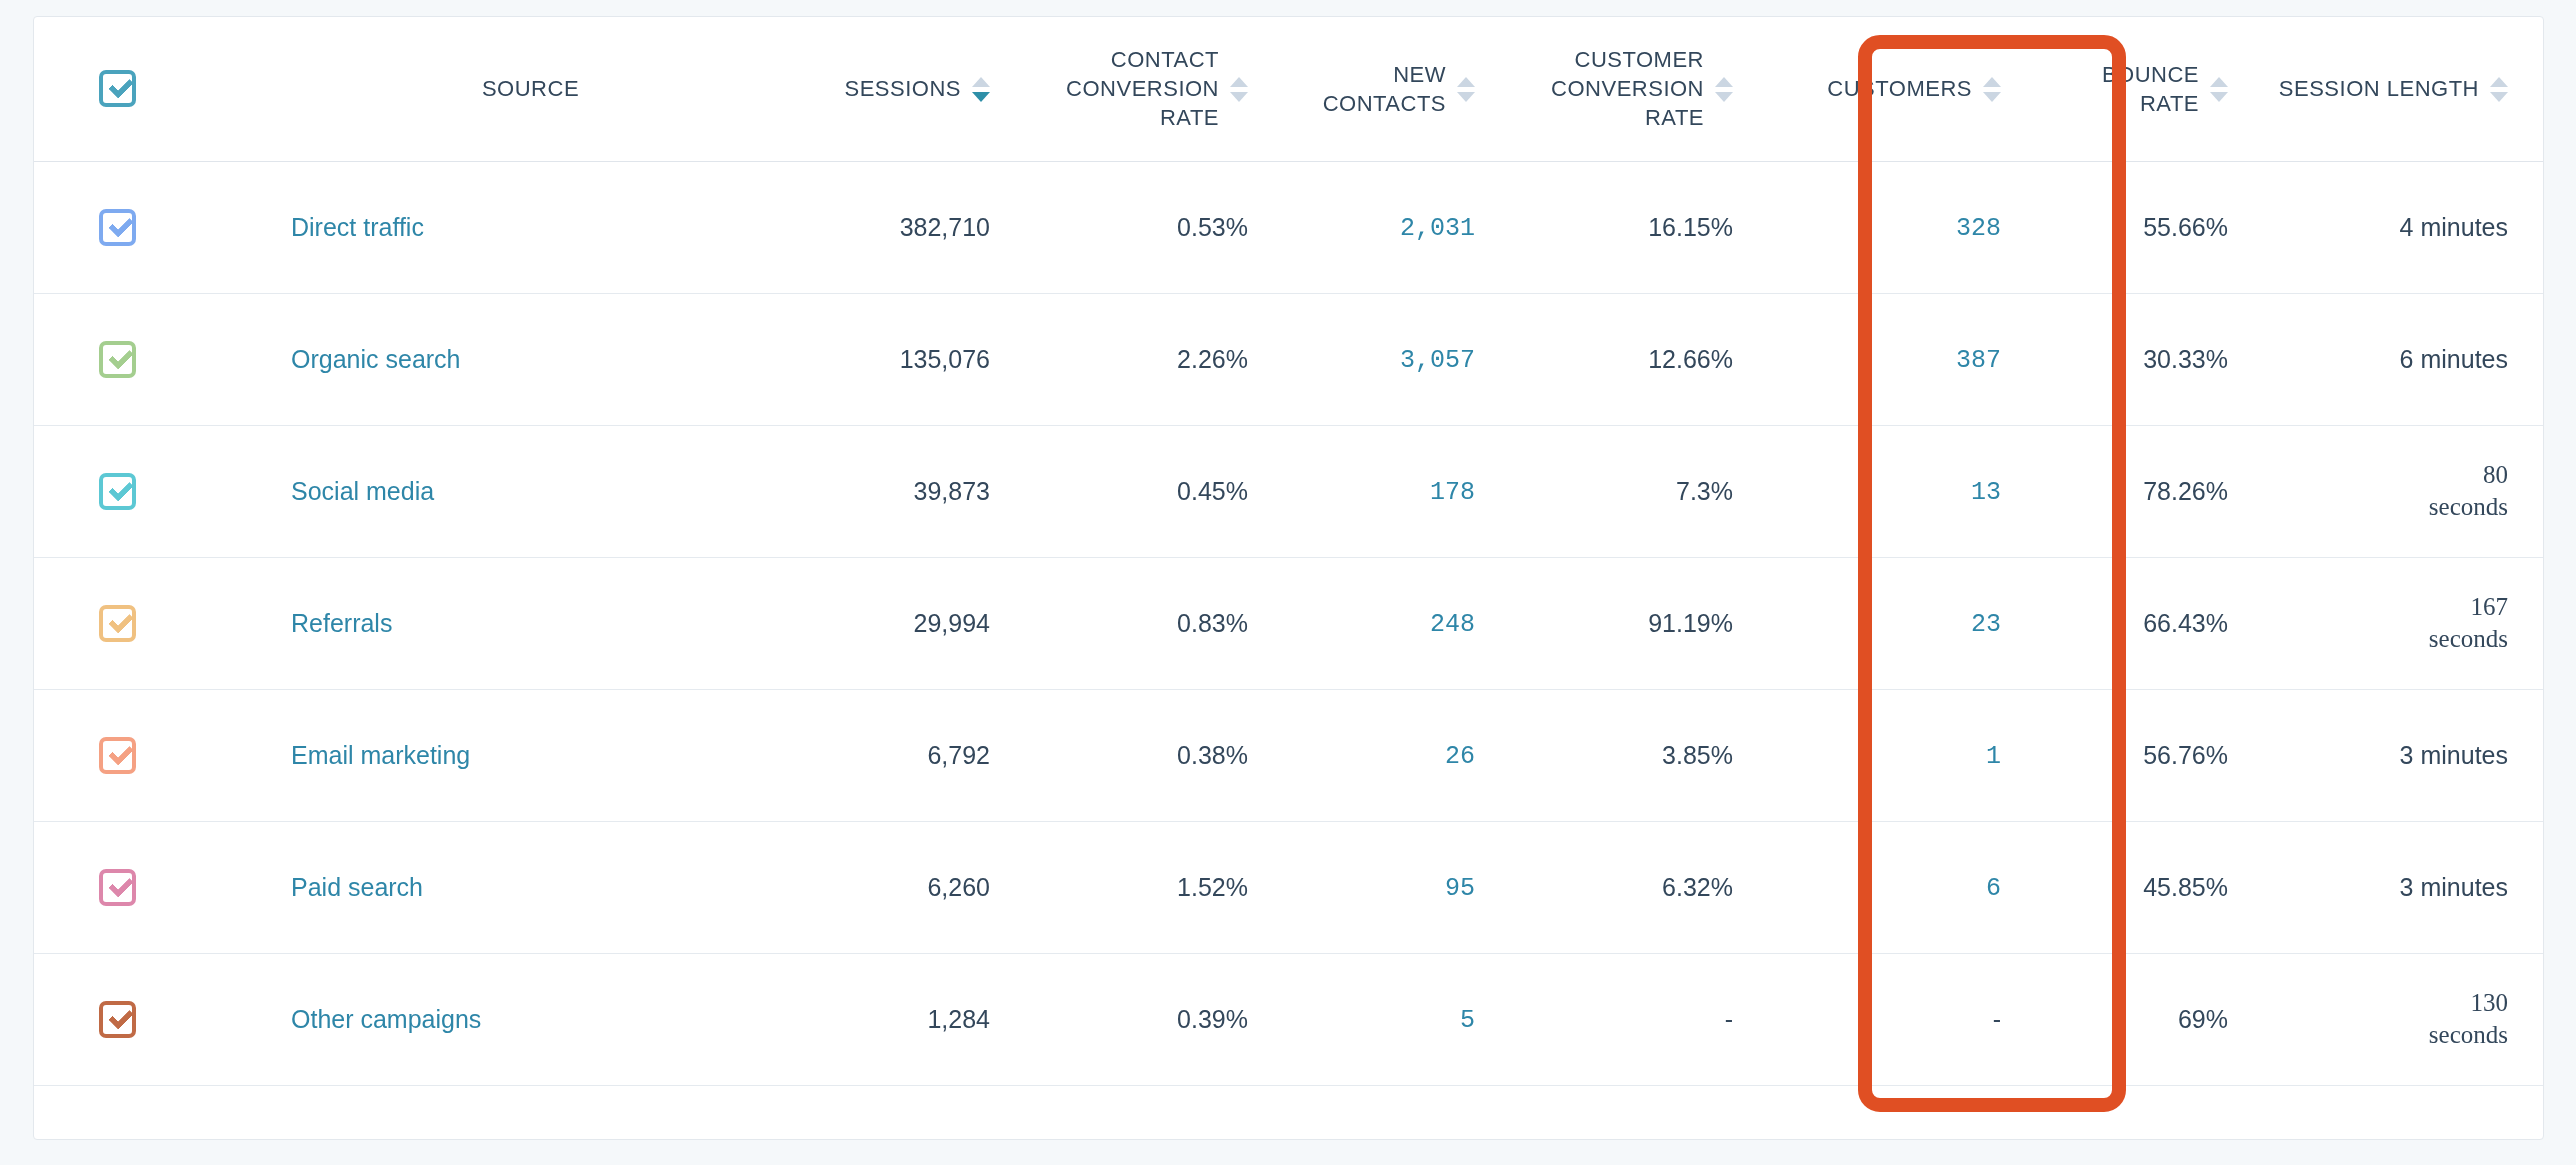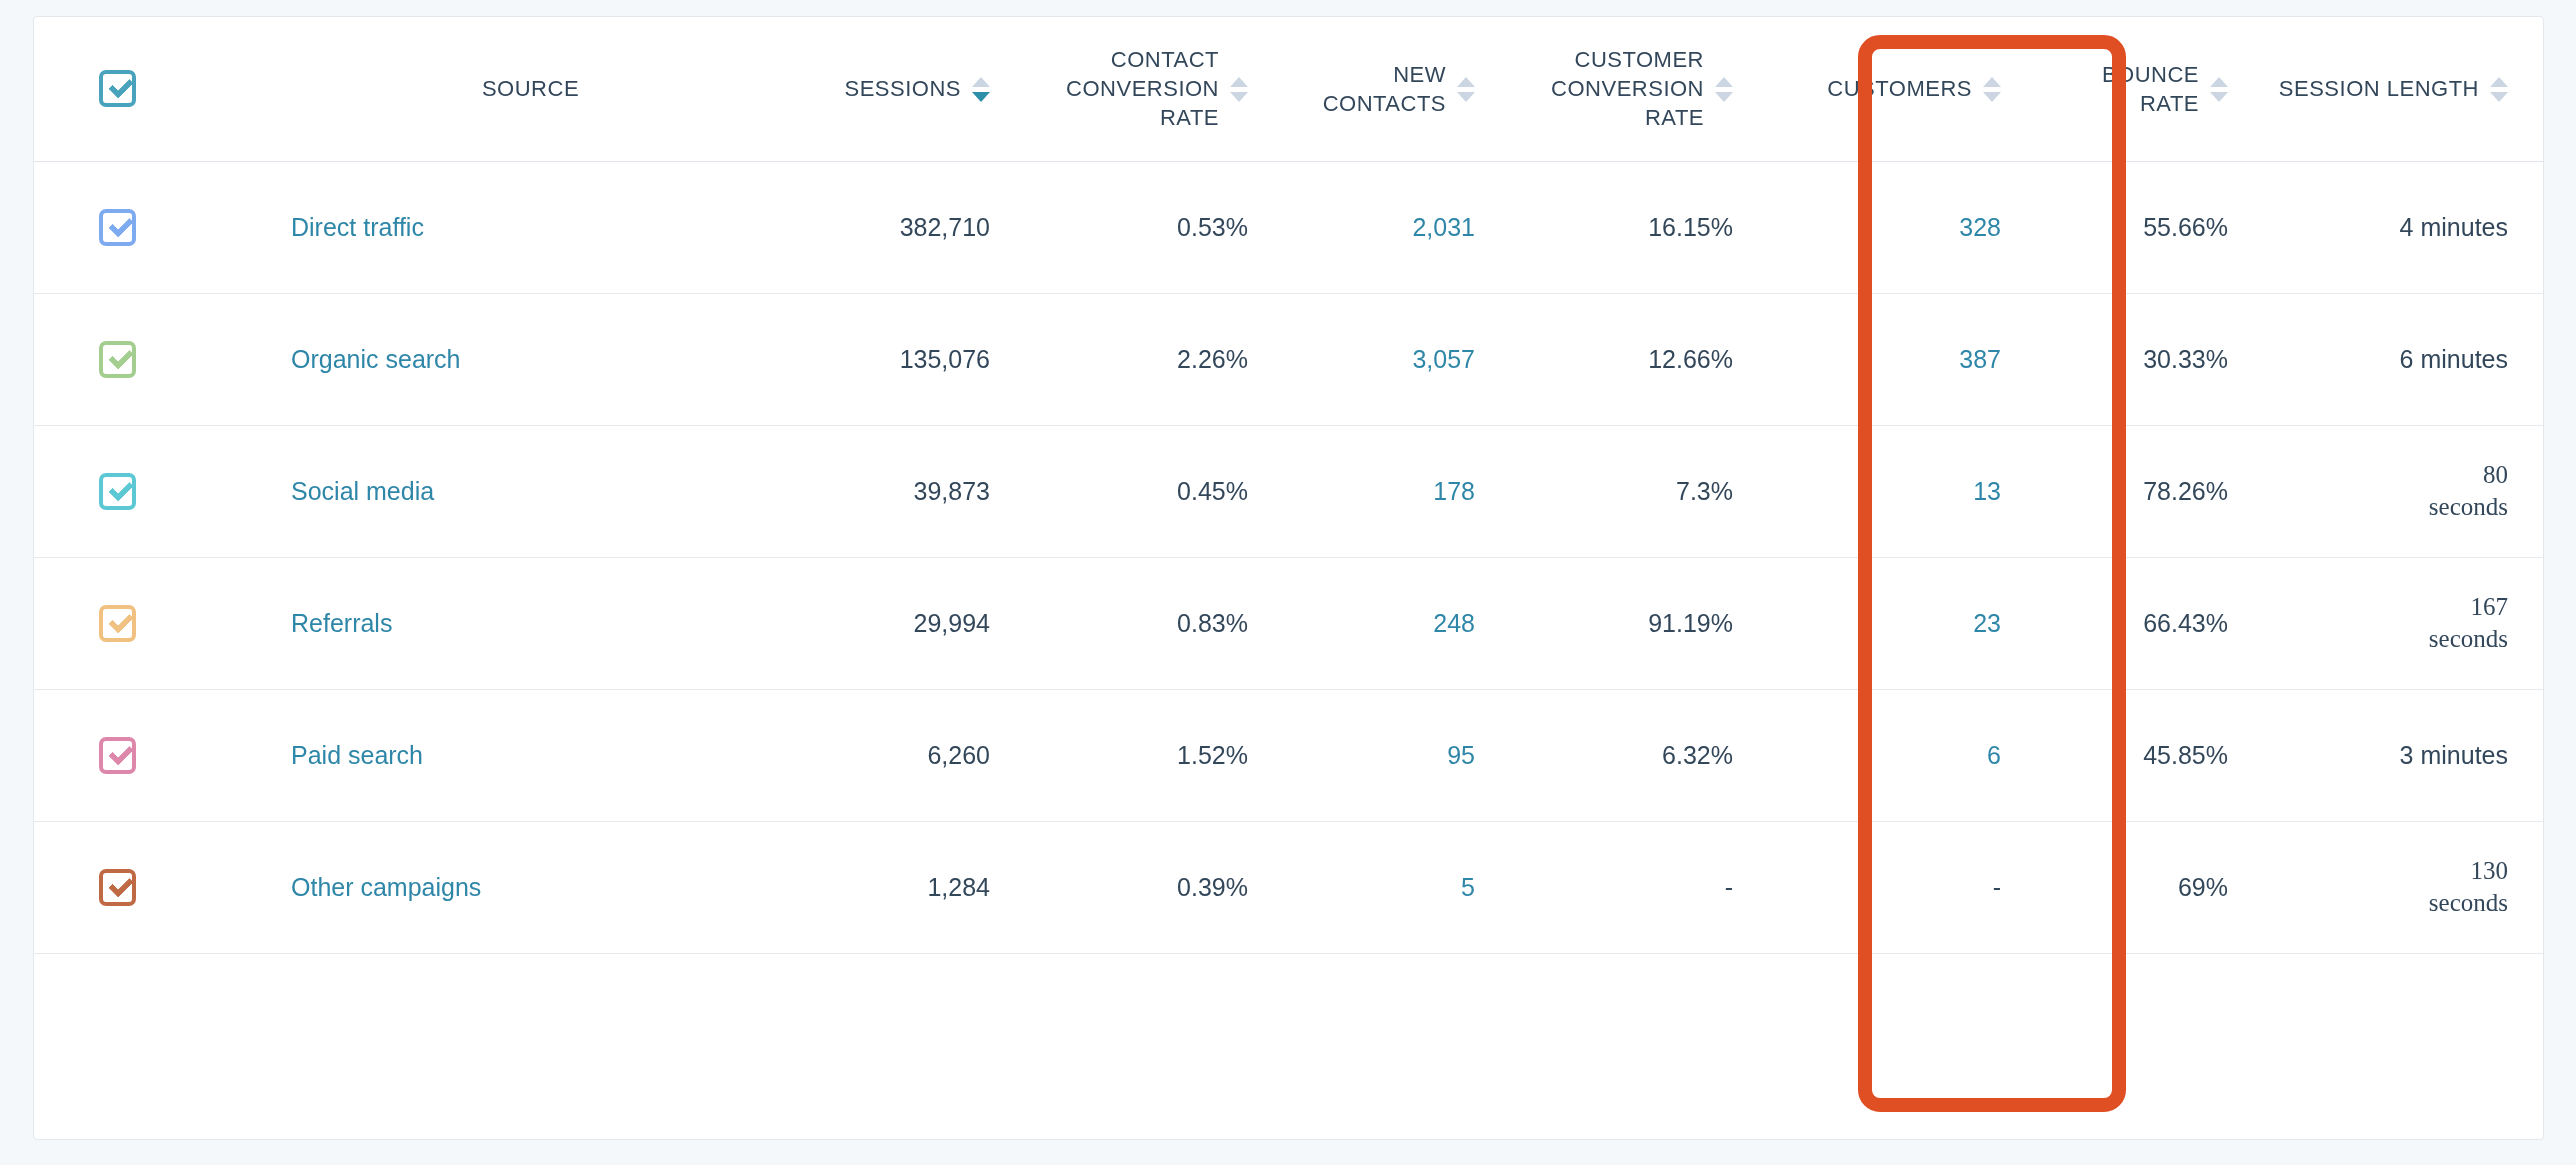--- a/index.html
+++ b/index.html
@@ -141,20 +141,21 @@
     padding: 0 0 0 91px;
   }
   a.src-link {
     color: #2e86a8;
     text-decoration: none;
     font-size: 25px;
   }
   a.num-link {
     color: #2e86a8;
     text-decoration: none;
+    font-family: Liberation Mono, monospace;
   }
   td .wrapval {
     display: block;
     line-height: 1.27;
     font-family: Liberation Serif, serif;
   }
 
   
   .highlight-box {
     position: absolute;
@@ -334,20 +335,35 @@
             <td data-name="customer-conversion-rate-cell">91.19%</td>
             <td data-name="customers-cell"><a class="num-link" href="#" data-name="customers-cell-link">23</a></td>
             <td data-name="bounce-rate-cell">66.43%</td>
             <td data-name="session-length-cell">
               <span class="wrapval" data-name="session-length-value">167<br>seconds</span>
             </td>
           </tr>
           <tr data-name="table-row">
             <td class="c-check-cell" data-name="row-select-cell">
               <div class="cb-wrap" data-name="row-checkbox-wrap">
+                <span class="cb cb-4" data-name="row-checkbox" style="border-color: rgb(245, 161, 131);"></span>
+              </div>
+            </td>
+            <td class="c-source-cell" data-name="source-cell"><a class="src-link" href="#" data-name="source-link">Email marketing</a></td>
+            <td data-name="sessions-cell">6,792</td>
+            <td data-name="contact-conversion-rate-cell">0.38%</td>
+            <td data-name="new-contacts-cell"><a class="num-link" href="#" data-name="new-contacts-cell-link">26</a></td>
+            <td data-name="customer-conversion-rate-cell">3.85%</td>
+            <td data-name="customers-cell"><a class="num-link" href="#" data-name="customers-cell-link">1</a></td>
+            <td data-name="bounce-rate-cell">56.76%</td>
+            <td data-name="session-length-cell">3 minutes</td>
+          </tr>
+          <tr data-name="table-row">
+            <td class="c-check-cell" data-name="row-select-cell">
+              <div class="cb-wrap" data-name="row-checkbox-wrap">
                 <span class="cb cb-5" data-name="row-checkbox" style="border-color: rgb(221, 135, 171);"></span>
               </div>
             </td>
             <td class="c-source-cell" data-name="source-cell"><a class="src-link" href="#" data-name="source-link">Paid search</a></td>
             <td data-name="sessions-cell">6,260</td>
             <td data-name="contact-conversion-rate-cell">1.52%</td>
             <td data-name="new-contacts-cell"><a class="num-link" href="#" data-name="new-contacts-cell-link">95</a></td>
             <td data-name="customer-conversion-rate-cell">6.32%</td>
             <td data-name="customers-cell"><a class="num-link" href="#" data-name="customers-cell-link">6</a></td>
             <td data-name="bounce-rate-cell">45.85%</td>

